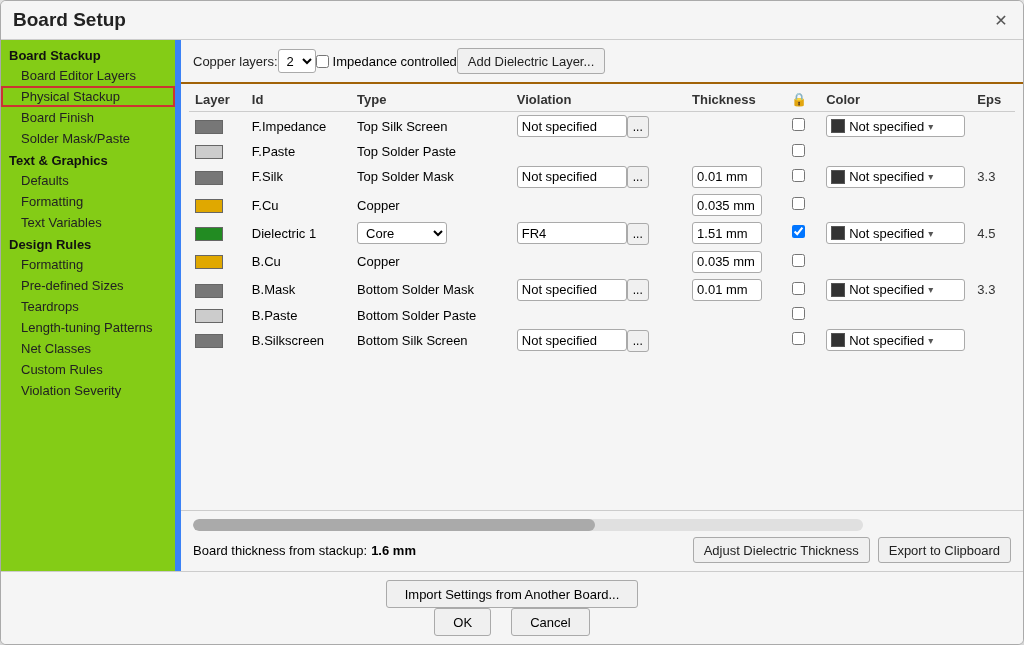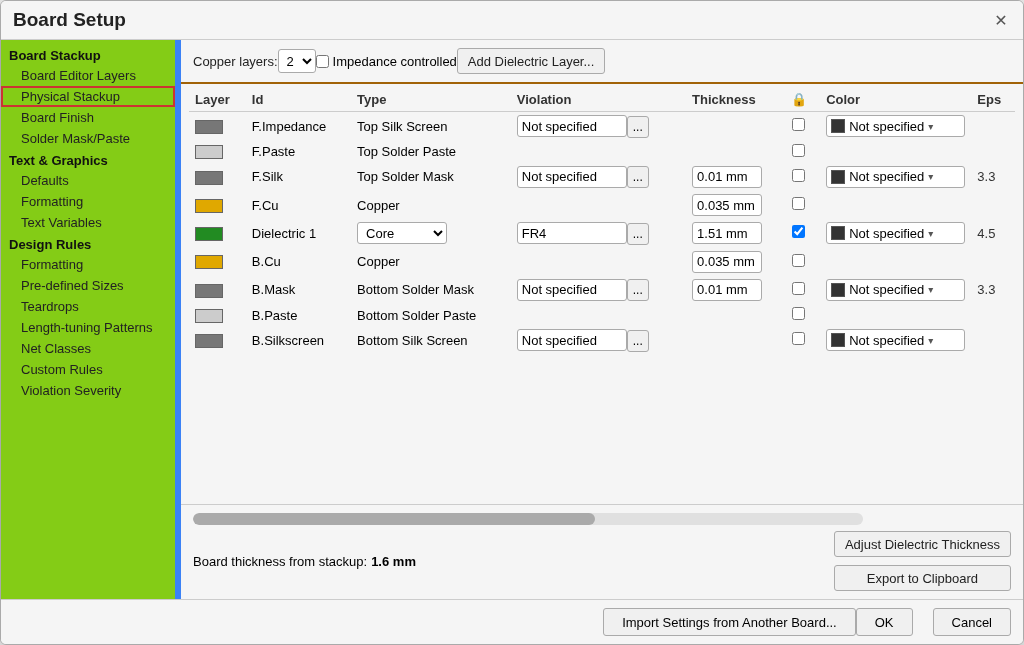--- a/index.html
+++ b/index.html
@@ -34,22 +34,22 @@
     .type-select { border: 1px solid #aaa; border-radius: 3px; padding: 2px 4px; background: #fff; height: 22px; width: 90px; }
     .color-swatch-small { display: inline-block; width: 14px; height: 14px; background: #333; border: 1px solid #555; }
     .color-dropdown { display: flex; align-items: center; border: 1px solid #aaa; border-radius: 3px; background: #fff; padding: 1px 4px; height: 22px; gap: 4px; }
     .color-dropdown-arrow { font-size: 10px; color: #555; }
     .bottom-bar { border-top: 1px solid #ccc; padding: 8px 12px; background: #f5f5f5; display: flex; flex-direction: column; gap: 6px; }
     .scrollbar-row { display: flex; align-items: center; }
     .h-scrollbar { width: 670px; height: 12px; background: #e0e0e0; border-radius: 6px; overflow: hidden; }
     .h-scrollbar-thumb { width: 60%; height: 100%; background: #aaa; border-radius: 6px; }
     .bottom-actions { display: flex; align-items: center; justify-content: space-between; }
     .thickness-info { display: flex; align-items: center; gap: 4px; }
-    .bottom-btns { display: flex; gap: 8px; flex-direction: column; }
-    .dialog-footer { border-top: 1px solid #ccc; padding: 8px 12px; background: #f5f5f5; display: flex; justify-content: flex-end; align-items: center; }
+    .bottom-btns { display: flex; gap: 8px; }
+    .dialog-footer { border-top: 1px solid #ccc; padding: 8px 12px; background: #f5f5f5; display: flex; justify-content: flex-end; align-items: center; flex-direction: column; }
     .footer-left {}
     .footer-right { display: flex; gap: 20px; }
     .footer-btn { border: 1px solid #aaa; border-radius: 3px; padding: 4px 18px; background: #f0f0f0; cursor: pointer; font-size: 13px; height: 28px; }
     .eps-val { color: #333; }
     .th-input { width: 70px; border: 1px solid #aaa; border-radius: 3px; padding: 2px 4px; background: #fff; height: 22px; }
     select { font-size: 13px; }
     input[type=text] { font-size: 13px; }
   </style>
 </head>
 <body>

